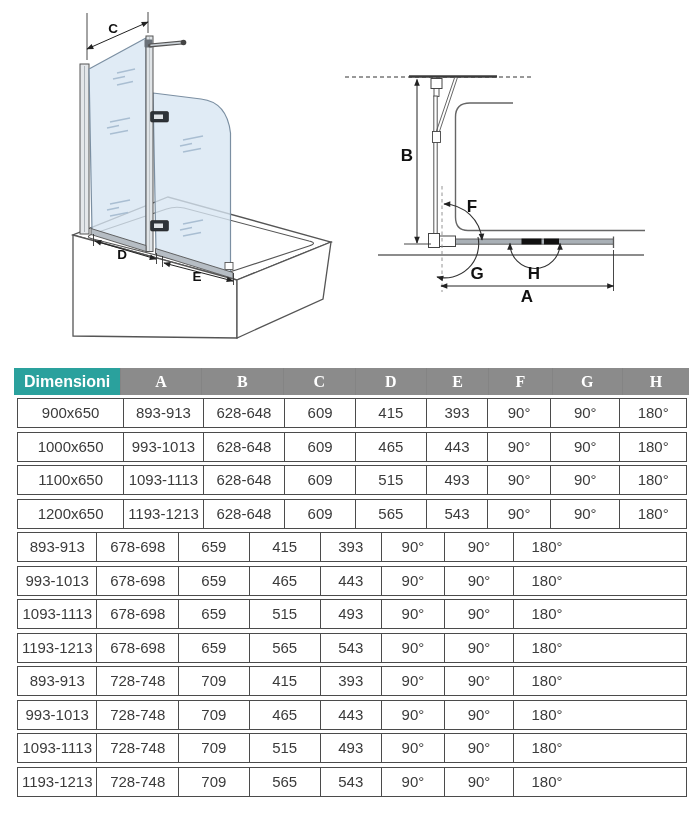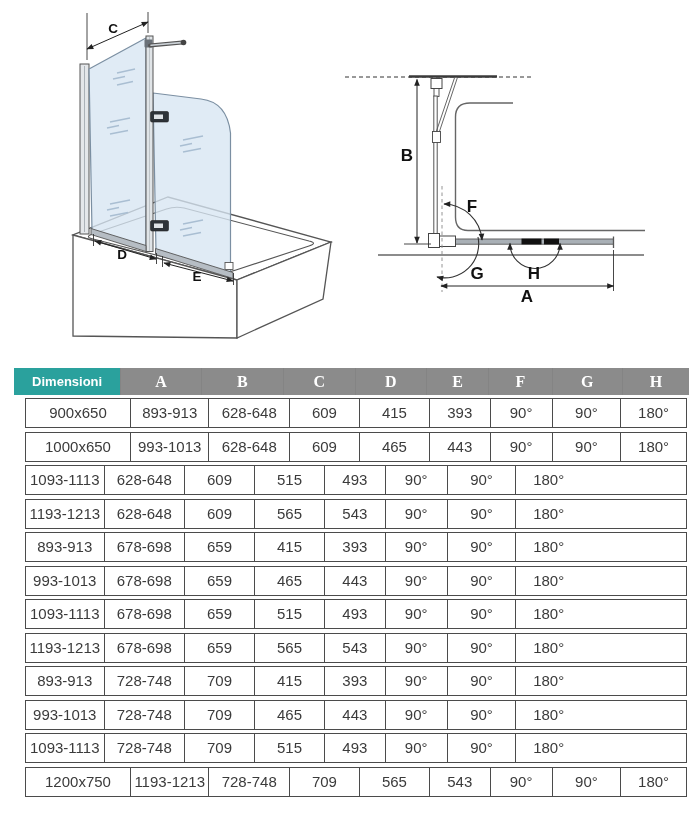--- a/index.html
+++ b/index.html
@@ -11,22 +11,22 @@
   .lab-left{font-size:13.5px;}
   .lab-right{font-size:17px;}
   
   #spec-table{position:absolute;left:14px;top:368px;width:675px;}
   .thead{display:flex;height:27px;background:#8b8b8b;}
   .hcell{box-sizing:border-box;height:27px;line-height:27px;text-align:center;
          color:#ffffff;font-family:"Liberation Serif",serif;font-size:16px;font-weight:600;
          border-right:1px solid #848484;}
   .hcell:last-child{border-right:none;}
   .hcell.dim-title{background:#2aa19d;font-family:"Liberation Sans",sans-serif;
-         font-weight:bold;font-size:13px;}
-  .tbody{margin:3px 2px 0 11px;}
+         font-weight:bold;font-size:16px;}
+  .tbody{margin:3px 2px 0 3px;}
   .trow{display:flex;height:30px;border:1px solid #4b4b4b;background:#ffffff;
         margin-bottom:3.5px;box-sizing:border-box;}
   .tcell{box-sizing:border-box;height:28px;line-height:28px;text-align:center;
          color:#3b3b3b;font-size:15px;border-right:1px solid #4b4b4b;overflow:hidden;}
   .tcell:last-child{border-right:none;}
   .c0{width:15.9%;} .c1{width:11.9%;} .c2{width:12.2%;} .c3{width:10.6%;}
   .c4{width:10.6%;} .c5{width:9.2%;}  .c6{width:9.4%;}  .c7{width:10.4%;} .c8{width:9.8%;}
 </style>
 </head>
 <body>
@@ -203,30 +203,32 @@
           <div class="tcell c1">993-1013</div>
           <div class="tcell c2">628-648</div>
           <div class="tcell c3">609</div>
           <div class="tcell c4">465</div>
           <div class="tcell c5">443</div>
           <div class="tcell c6">90°</div>
           <div class="tcell c7">90°</div>
           <div class="tcell c8">180°</div>
         </div>
         <div class="trow">
+          <div class="tcell c0">1100x650</div>
           <div class="tcell c1">1093-1113</div>
           <div class="tcell c2">628-648</div>
           <div class="tcell c3">609</div>
           <div class="tcell c4">515</div>
           <div class="tcell c5">493</div>
           <div class="tcell c6">90°</div>
           <div class="tcell c7">90°</div>
           <div class="tcell c8">180°</div>
         </div>
         <div class="trow">
+          <div class="tcell c0">1200x650</div>
           <div class="tcell c1">1193-1213</div>
           <div class="tcell c2">628-648</div>
           <div class="tcell c3">609</div>
           <div class="tcell c4">565</div>
           <div class="tcell c5">543</div>
           <div class="tcell c6">90°</div>
           <div class="tcell c7">90°</div>
           <div class="tcell c8">180°</div>
         </div>
         <div class="trow">
@@ -293,21 +295,20 @@
           <div class="tcell c1">1093-1113</div>
           <div class="tcell c2">728-748</div>
           <div class="tcell c3">709</div>
           <div class="tcell c4">515</div>
           <div class="tcell c5">493</div>
           <div class="tcell c6">90°</div>
           <div class="tcell c7">90°</div>
           <div class="tcell c8">180°</div>
         </div>
         <div class="trow">
-          <div class="tcell c0">1200x750</div>
           <div class="tcell c1">1193-1213</div>
           <div class="tcell c2">728-748</div>
           <div class="tcell c3">709</div>
           <div class="tcell c4">565</div>
           <div class="tcell c5">543</div>
           <div class="tcell c6">90°</div>
           <div class="tcell c7">90°</div>
           <div class="tcell c8">180°</div>
         </div>
       </div>

